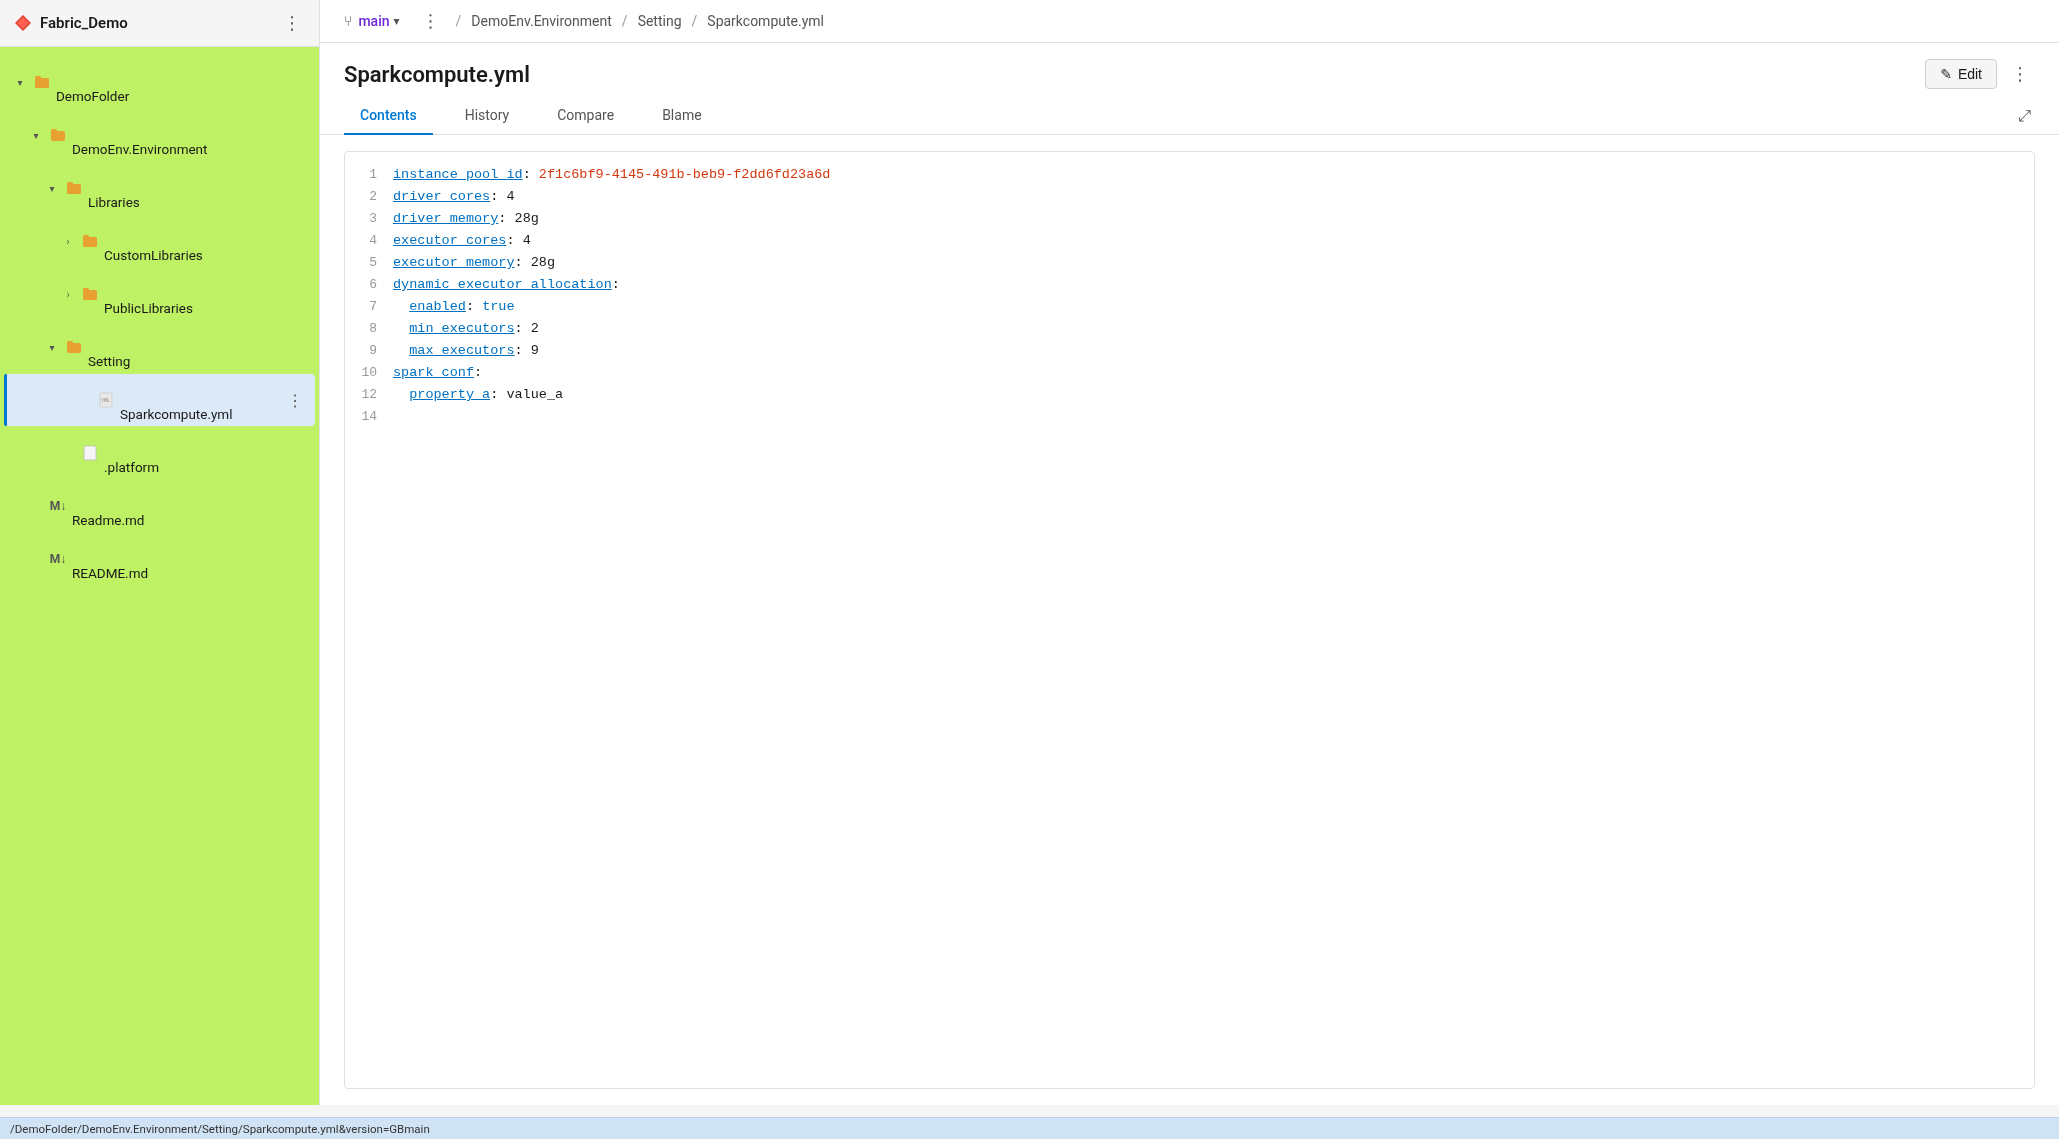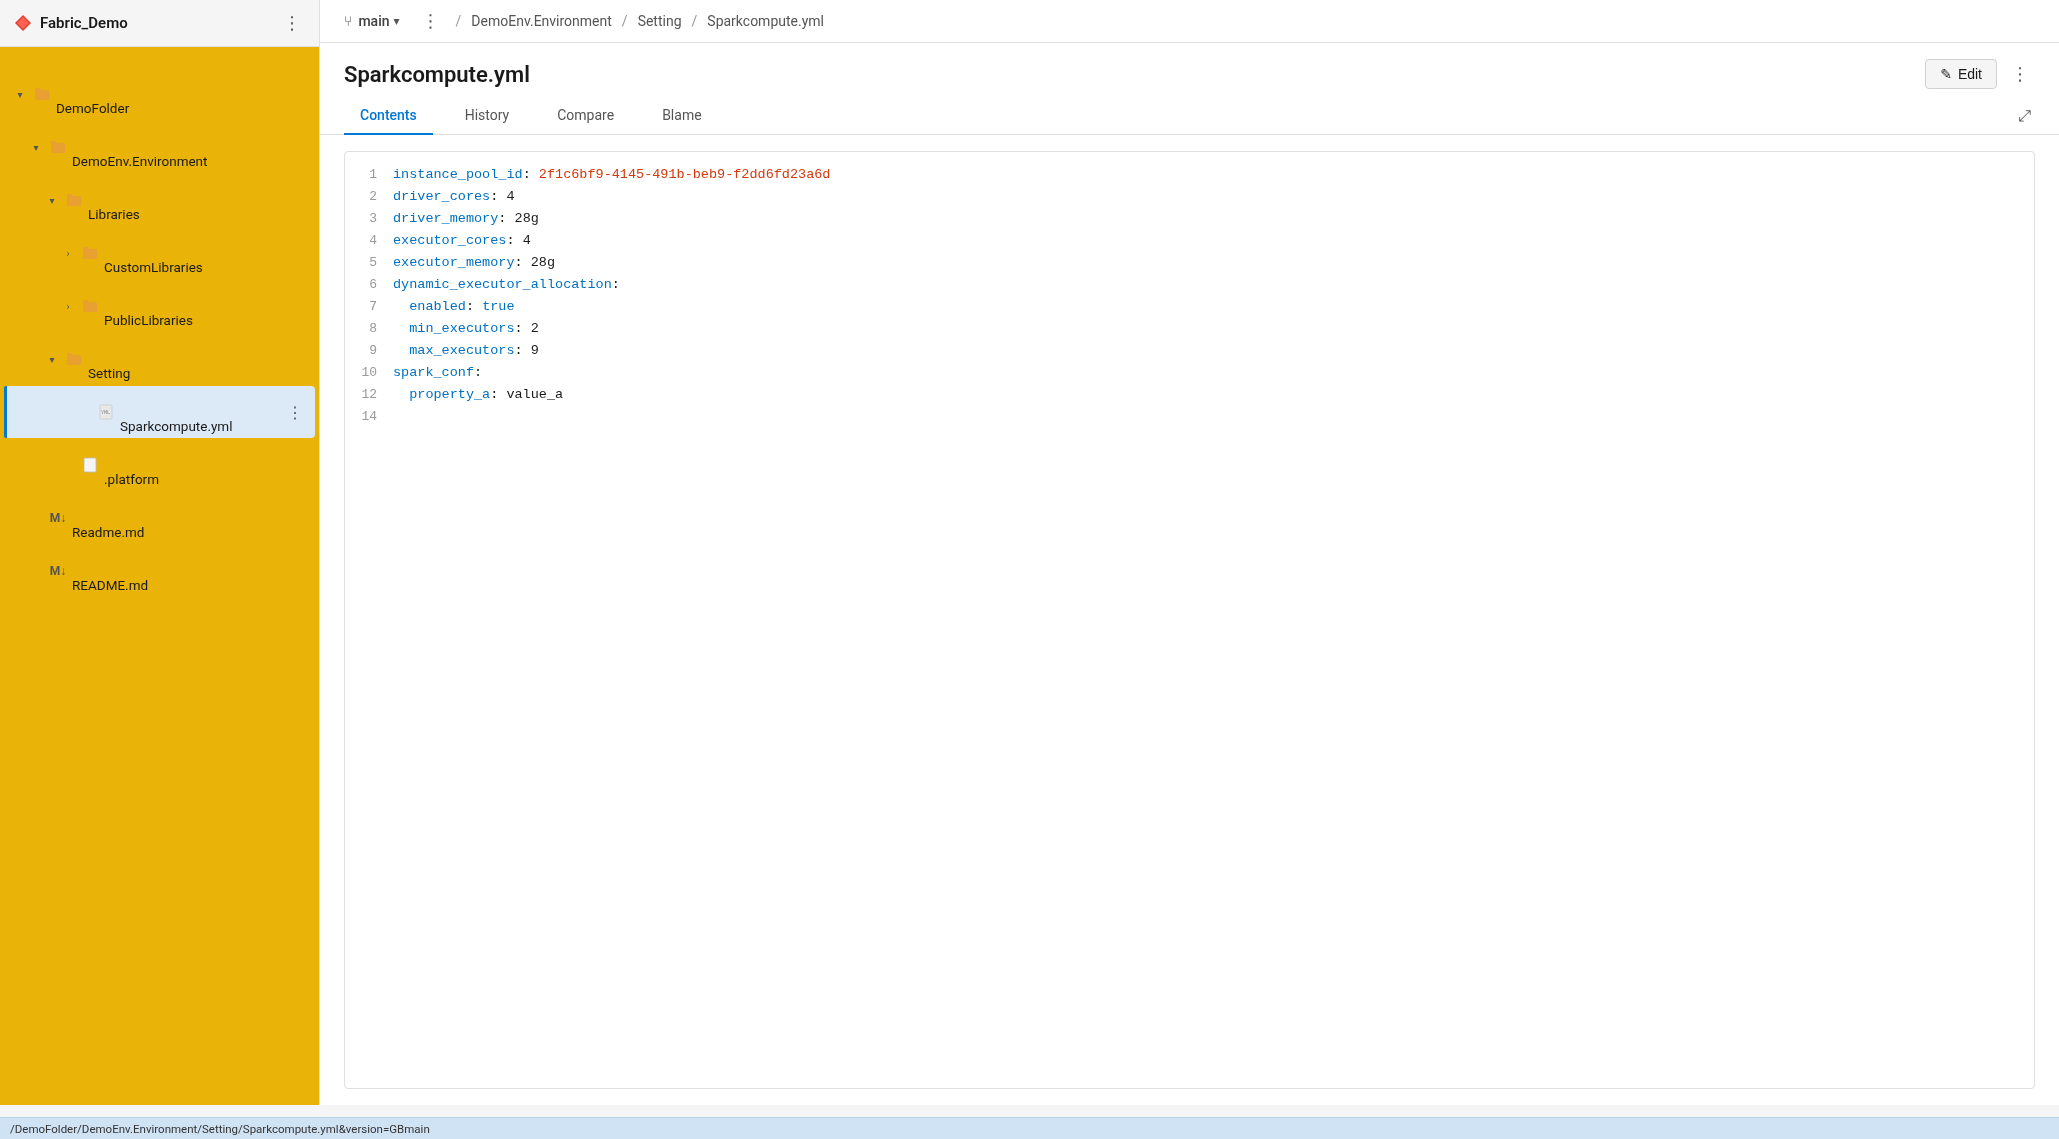--- a/index.html
+++ b/index.html
@@ -15,26 +15,25 @@
     .app-container {
       display: flex;
       flex: 1;
       overflow: hidden;
     }
 
     
     .sidebar {
       width: 320px;
       min-width: 320px;
-      background: #eab308;
+      background: #bef264;
       border-right: 1px solid #e0e0e0;
       display: flex;
       flex-direction: column;
       overflow: hidden;
-      gap: 12px;
     }
     .sidebar-header {
       display: flex;
       align-items: center;
       justify-content: space-between;
       padding: 10px 14px;
       border-bottom: 1px solid #e0e0e0;
       background: #f5f5f5;
     }
     .sidebar-title-area {
@@ -160,21 +159,21 @@
     }
     .branch-selector {
       display: flex;
       align-items: center;
       gap: 4px;
       cursor: pointer;
       padding: 4px 8px;
       border-radius: 4px;
     }
     .branch-icon { color: #555; font-size: 14px; margin-right: 2px; }
-    .branch-name { font-size: 14px; font-weight: 500; color: #404040; }
+    .branch-name { font-size: 14px; font-weight: 500; color: #6d28d9; }
     .branch-chevron { color: #555; font-size: 12px; }
     .top-bar-more {
       background: none;
       border: none;
       cursor: pointer;
       color: #555;
       font-size: 18px;
       padding: 2px 6px;
       border-radius: 4px;
     }
@@ -282,21 +281,21 @@
       padding-right: 16px;
       color: #999;
       font-size: 13px;
       user-select: none;
       flex-shrink: 0;
     }
     .line-content {
       flex: 1;
       white-space: pre;
     }
-    .key { color: #0070c0; }
+    .key { color: #0070c0; text-decoration: underline; }
     .val-num { color: #1a1a1a; }
     .val-bool { color: #0070c0; }
     .val-str { color: #d4380d; text-align: center; }
     .colon { color: #1a1a1a; }
 
     
     .status-bar {
       height: 22px;
       background: #d0e3f5;
       display: flex;

